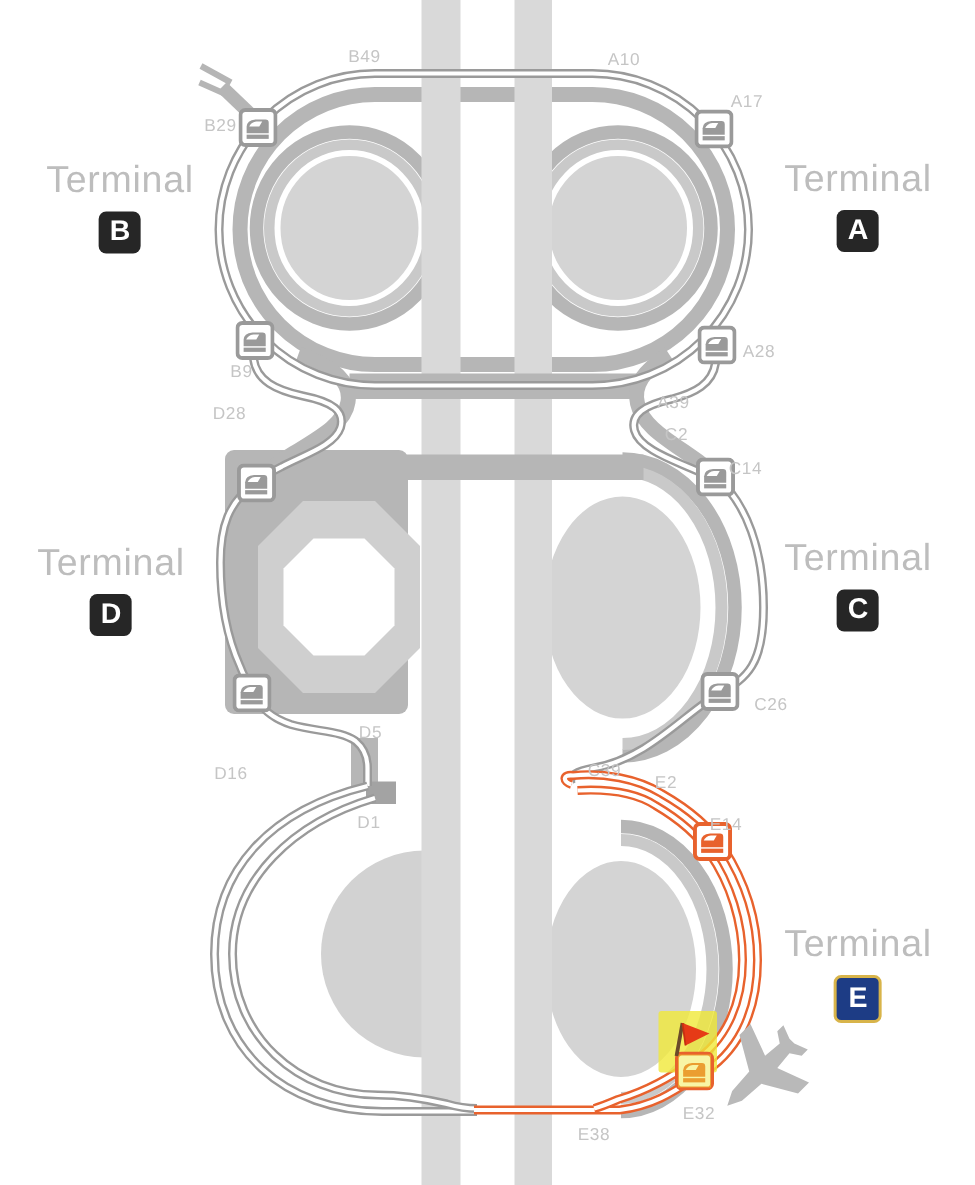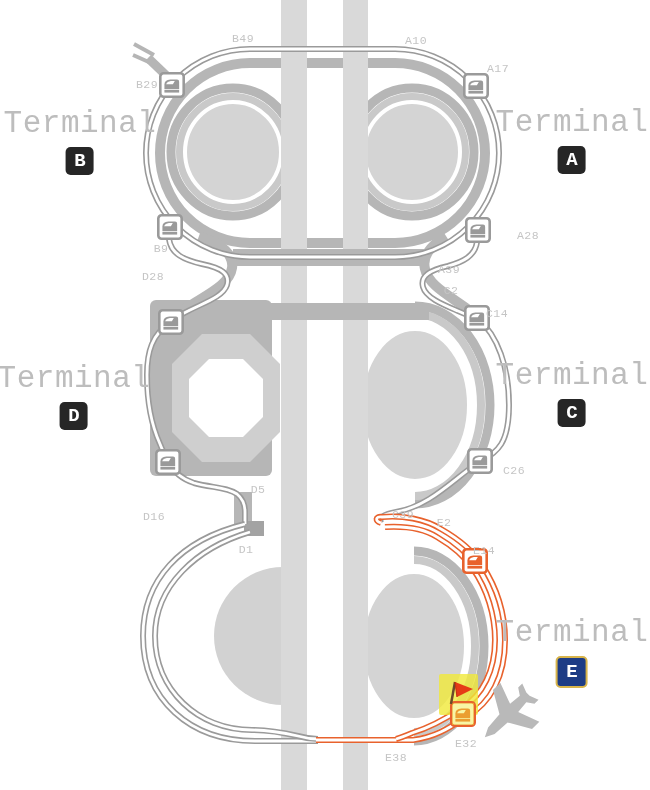--- a/index.html
+++ b/index.html
@@ -1,30 +1,30 @@
 <!DOCTYPE html>
 <html><head>
 <meta charset="utf-8">
 <style>
   html,body{margin:0;padding:0;background:#fff;}
   .map-wrap{
     position:relative;width:650px;height:790px;overflow:hidden;
-    font-family:Liberation Mono, monospace;background:#fff;
+    font-family:Liberation Sans, sans-serif;background:#fff;
   }
   .map-wrap svg{position:absolute;left:0;top:0;}
   .labels{position:absolute;left:0;top:0;width:100%;height:100%;pointer-events:none;}
   .gate{
     position:absolute;transform:translate(-50%,-50%);
     font-size:11.5px;color:#c5c5c5;letter-spacing:.4px;white-space:nowrap;font-weight:400;
   }
   .tblock{
     position:absolute;transform:translateX(-50%);
     display:flex;flex-direction:column;align-items:center;gap:8px;
   }
-  .tword{font-size:31px;font-weight:300;color:#bdbdbd;letter-spacing:.5px;line-height:1;text-align:center;}
+  .tword{font-size:25px;font-weight:300;color:#bdbdbd;letter-spacing:.5px;line-height:1;text-align:center;}
   .badge{
     width:28px;height:28px;border-radius:5px;background:#262626;color:#fff;
     font-weight:700;font-size:19px;display:flex;align-items:center;justify-content:center;
   }
   .badge-e{background:#1d3c85;border:2px solid #d8b44a;width:28px;height:28px;}
   .track-o{fill:none;stroke:#9a9a9a;stroke-width:6;}
   .track-i{fill:none;stroke:#ffffff;stroke-width:2.8;}
   .route-o{fill:none;stroke:#e8622d;stroke-width:6;}
   .band{fill:none;stroke:#b6b6b6;}
 </style>
@@ -153,27 +153,27 @@
     <path d="M26,0 L18,4 L3,5 L-8,24 L-17,24 L-10,5 L-21,4 L-25,10 L-30,10 L-27,2 L-27,-2 L-30,-10 L-25,-10 L-21,-4 L-10,-5 L-17,-24 L-8,-24 L3,-5 L18,-4 Z" fill="#b9b9b9"></path>
   </g>
 </svg>
 
 <div class="labels">
   <span class="gate" style="left:243px;top:38px">B49</span>
   <span class="gate" style="left:416px;top:40px">A10</span>
   <span class="gate" style="left:498px;top:68px">A17</span>
   <span class="gate" style="left:147px;top:84px">B29</span>
   <span class="gate" style="left:161px;top:248px">B9</span>
-  <span class="gate" style="left:528px;top:235px">A28</span>
+  <span class="gate" style="left:506px;top:235px">A28</span>
   <span class="gate" style="left:449px;top:269px">A39</span>
   <span class="gate" style="left:451px;top:290px">C2</span>
   <span class="gate" style="left:497px;top:313px">C14</span>
   <span class="gate" style="left:153px;top:276px">D28</span>
   <span class="gate" style="left:154px;top:516px">D16</span>
-  <span class="gate" style="left:258px;top:489px">D5</span>
+  <span class="gate" style="left:247px;top:489px">D5</span>
   <span class="gate" style="left:246px;top:549px">D1</span>
   <span class="gate" style="left:514px;top:470px">C26</span>
   <span class="gate" style="left:403px;top:514px">C39</span>
   <span class="gate" style="left:444px;top:522px">E2</span>
   <span class="gate" style="left:484px;top:550px">E14</span>
   <span class="gate" style="left:466px;top:743px">E32</span>
   <span class="gate" style="left:396px;top:757px">E38</span>
 
   <div class="tblock" style="left:80px;top:108px">
     <div class="tword">Terminal</div>

